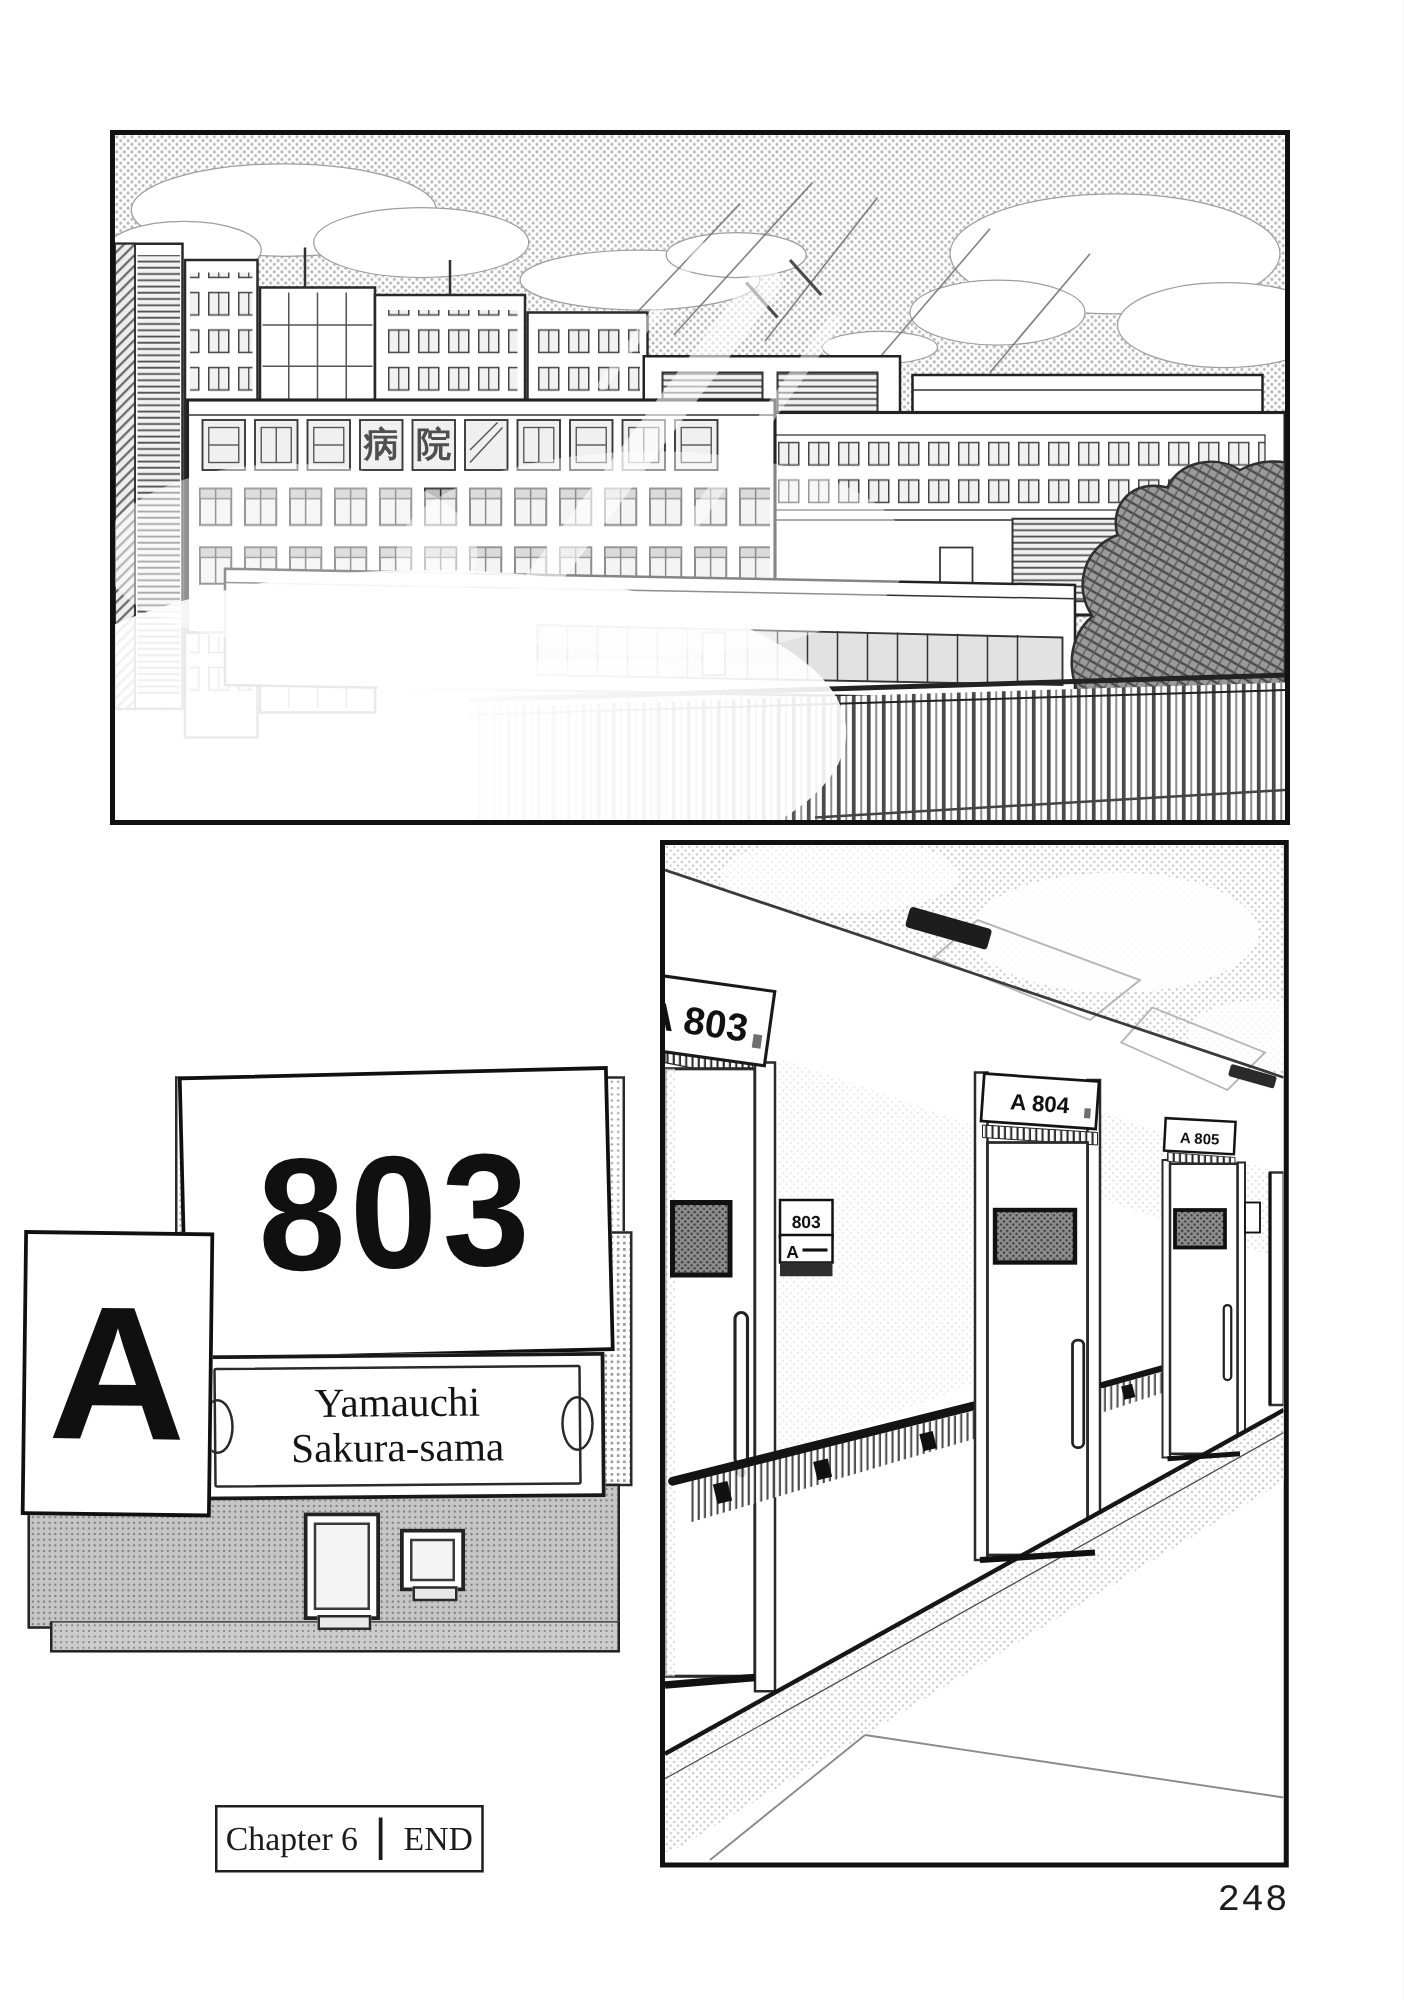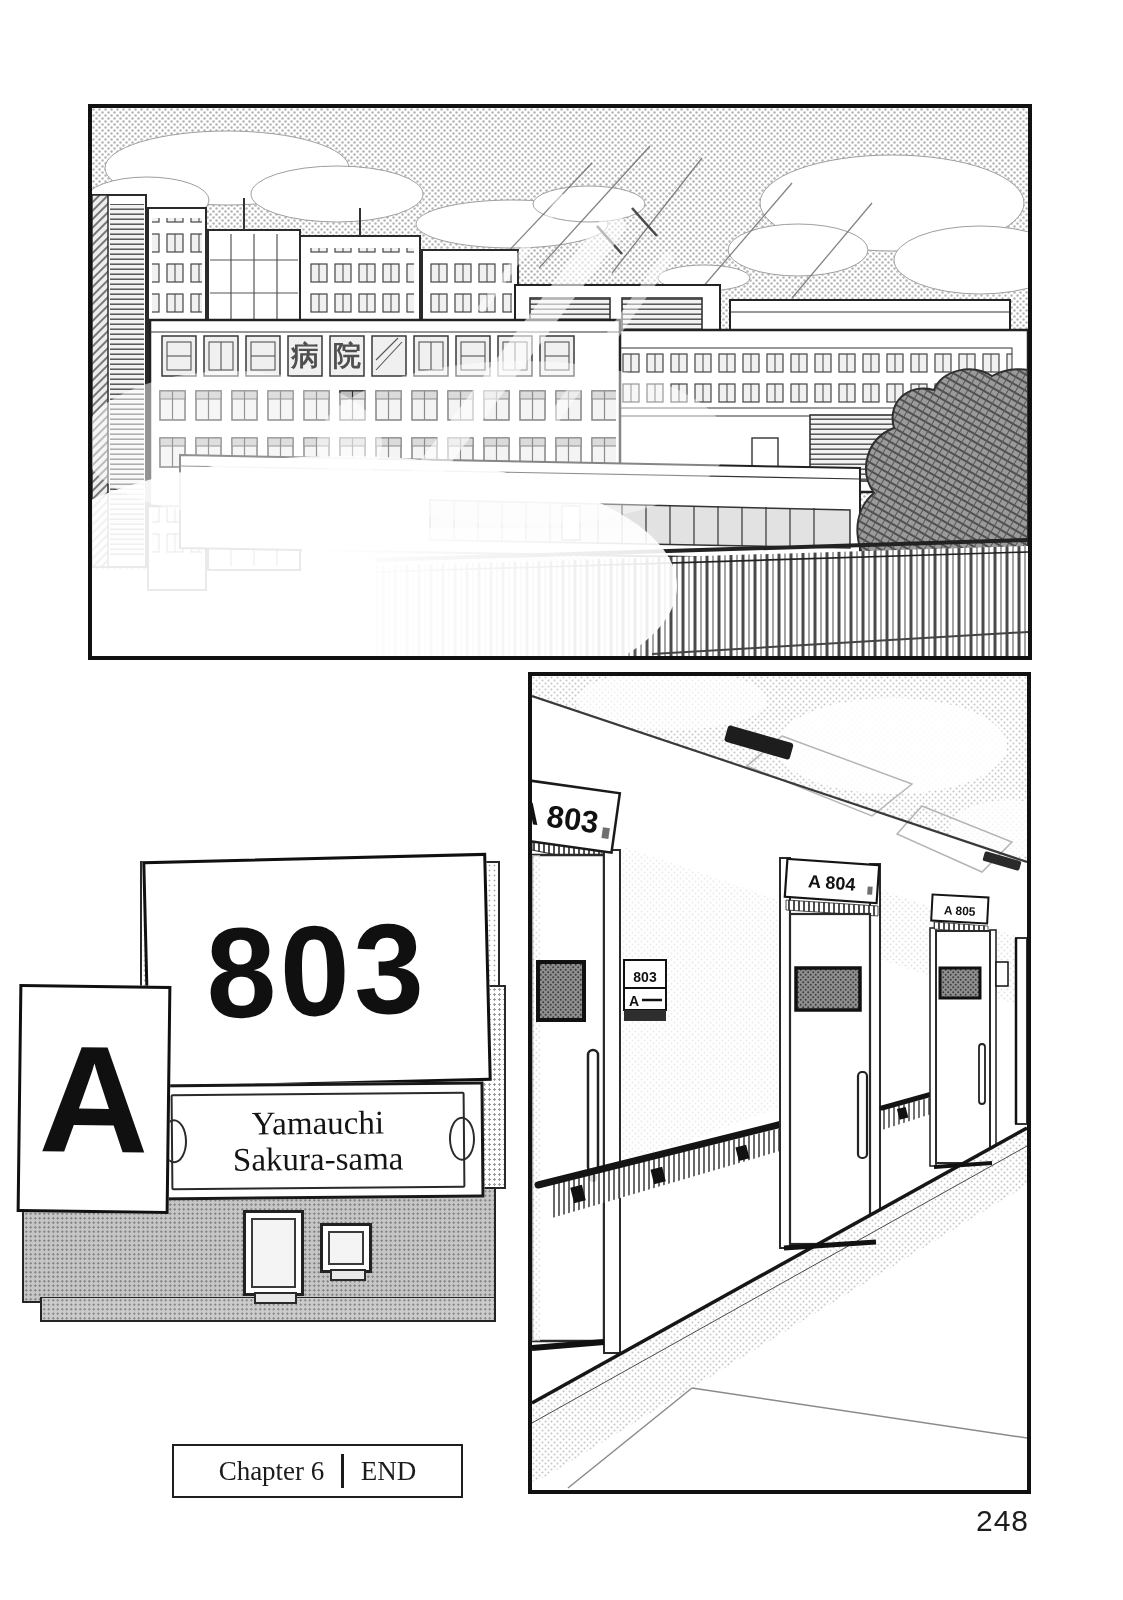--- a/index.html
+++ b/index.html
@@ -80,29 +80,29 @@
   .np-device {
     position:absolute; background:#fff; border:3px solid #222;
   }
   .np-device .inner { position:absolute; left:5px; right:5px; top:5px; bottom:5px; border:2px solid #3a3a3a; background:#f4f4f4; }
   .np-device .foot  { position:absolute; left:15%; width:70%; height:8px; bottom:-11px; background:#e9e9e9; border:2px solid #2a2a2a; }
   #np-dev1 { left:233px; top:365px; width:55px; height:80px; }
   #np-dev2 { left:310px; top:378px; width:46px; height:44px; }
 
   
   .chapter-box {
-    position:absolute; left:172px; top:1444px; width:291px; height:54px;
+    position:absolute; left:172px; top:1444px; width:215px; height:54px;
     border:2.5px solid #1f1f1f; background:#fff; box-sizing:border-box;
     display:flex; align-items:center; justify-content:center; gap:17px;
     font-family:"Liberation Serif", serif; font-size:27px; color:#1b1b1b;
   }
   .chapter-box .divider { width:2.5px; height:34px; background:#1b1b1b; }
   .page-number {
     position:absolute; left:950px; top:1504px; width:105px; text-align:center;
-    font-family:Liberation Sans, sans-serif; font-size:30px; letter-spacing:1px; color:#1d1d1d;
+    font-family:Liberation Mono, monospace; font-size:30px; letter-spacing:1px; color:#1d1d1d;
   }
 </style>
 </head>
 <body>
 
 <div class="page">
 
   <div class="panel" id="panel-city">
     <svg viewBox="0 0 936 548" width="936" height="548">
       <defs>

